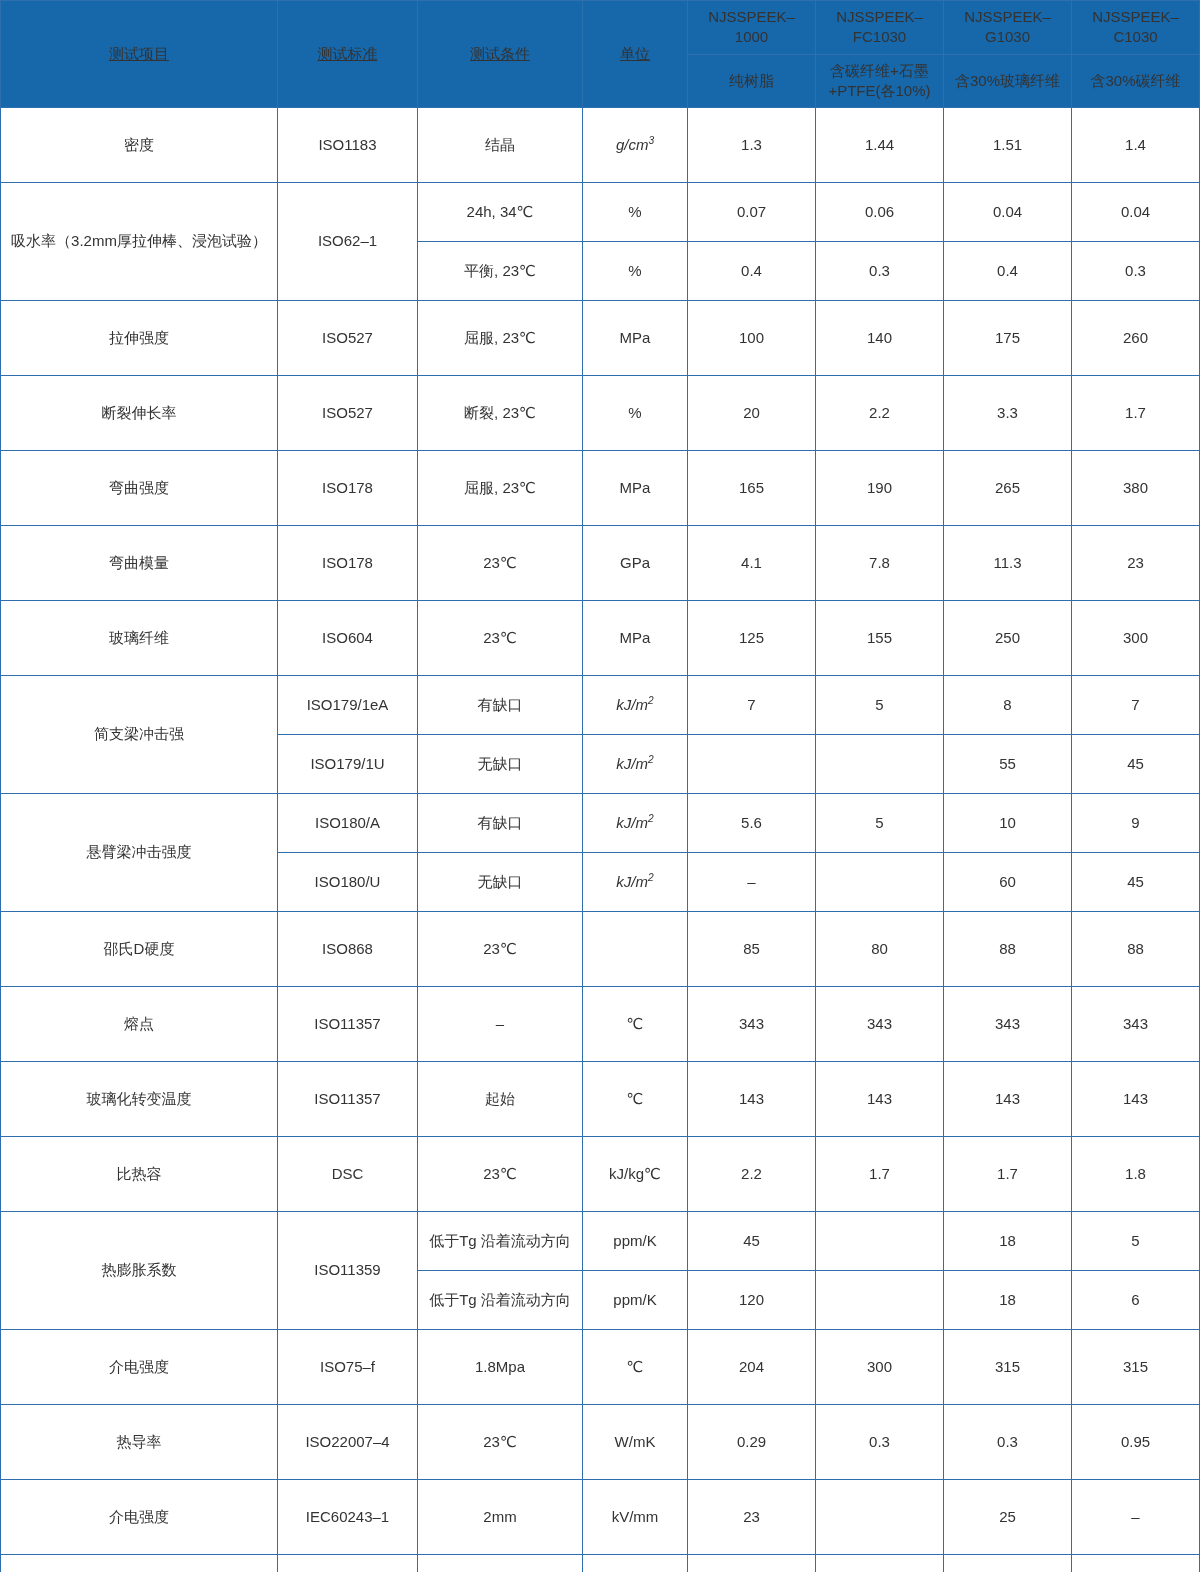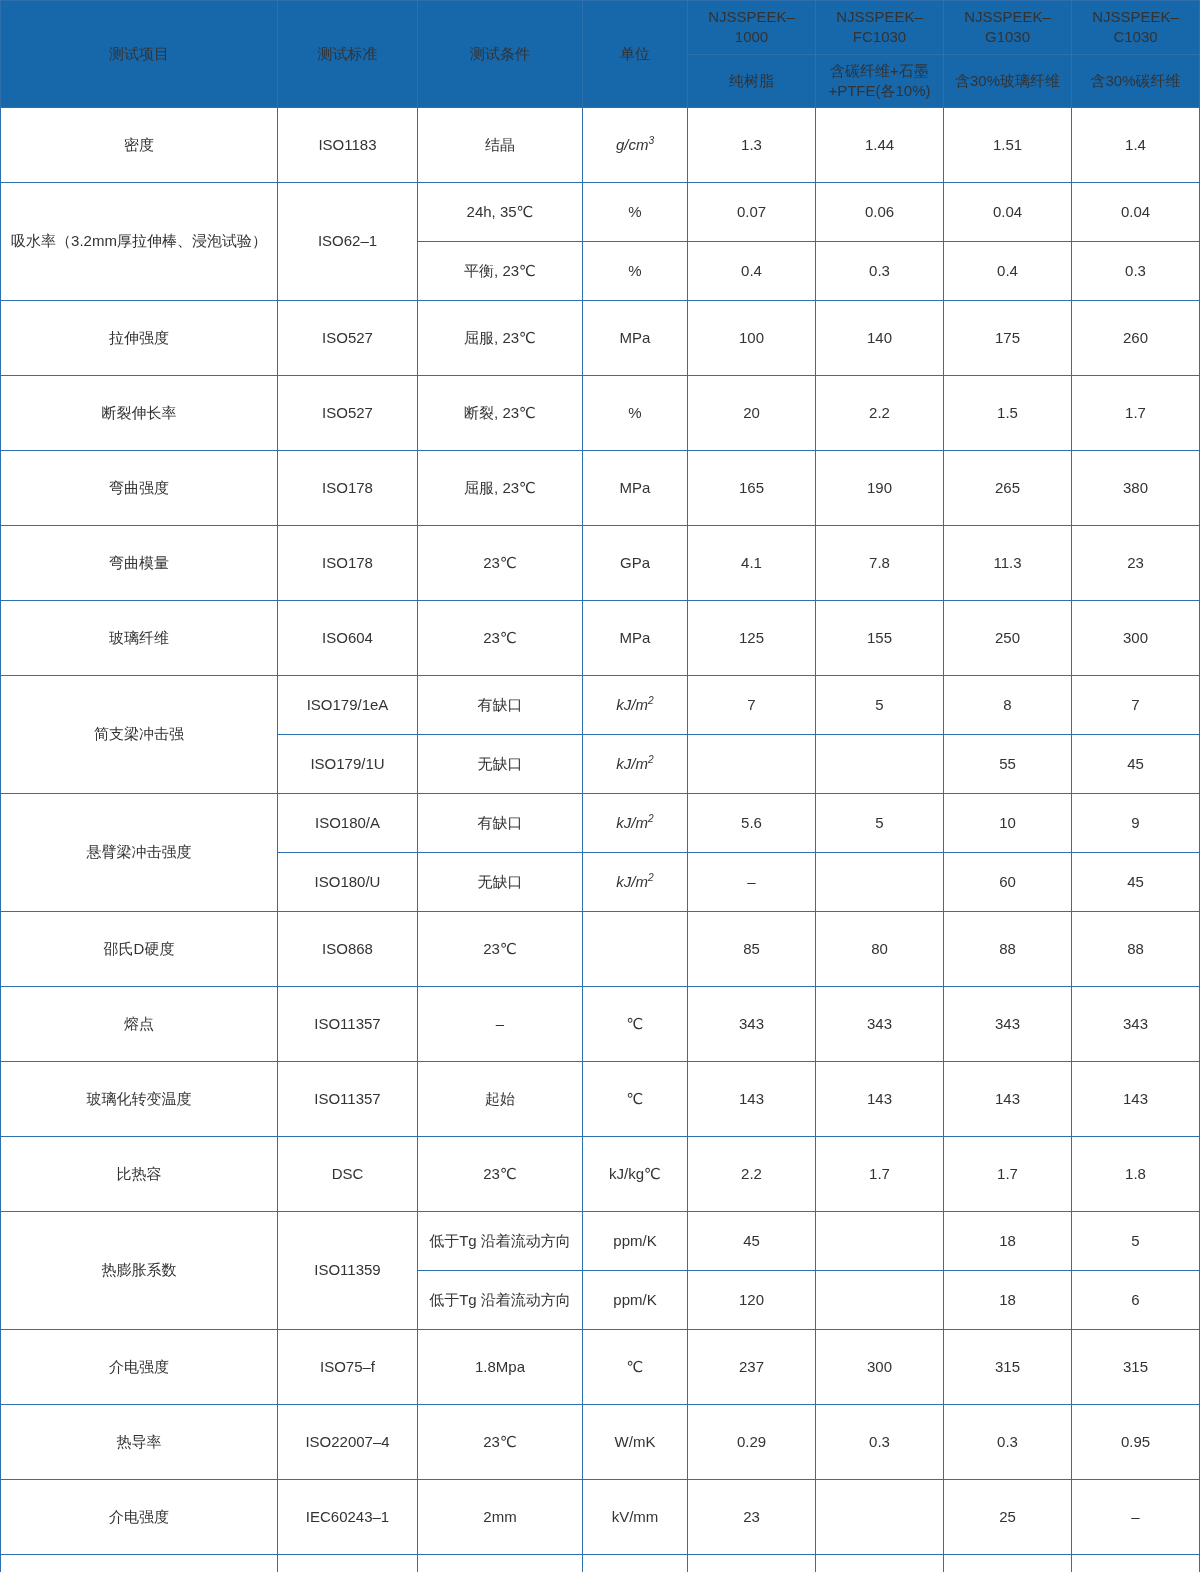--- a/index.html
+++ b/index.html
@@ -33,20 +33,21 @@
     color: #333333;
   }
   thead th {
     background: #1767ab;
     color: #ffffff;
     border-color: #3b7fba;
     font-weight: normal;
   }
   thead th.hdr-main {
     font-size: 17px;
+    text-decoration: underline;
   }
   thead th.hdr-prod {
     font-size: 14px;
     padding: 8px 4px;
     margin-top: 42px;
   }
   thead th.hdr-sub {
     font-size: 13px;
     padding: 8px 4px;
     font-weight: normal;
@@ -127,21 +128,21 @@
         <td class="cond-cell">结晶</td>
         <td class="unit-cell"><span class="nowrap">g/cm<sup>3</sup></span></td>
         <td class="val-cell">1.3</td>
         <td class="val-cell">1.44</td>
         <td class="val-cell">1.51</td>
         <td class="val-cell">1.4</td>
       </tr>
       <tr class="tall">
         <td class="item-cell" rowspan="2">吸水率（3.2mm厚拉伸棒、浸泡试验）</td>
         <td class="std-cell" rowspan="2">ISO62–1</td>
-        <td class="cond-cell">24h, 35℃</td>
+        <td class="cond-cell">24h, 34℃</td>
         <td class="unit-cell">%</td>
         <td class="val-cell">0.07</td>
         <td class="val-cell">0.06</td>
         <td class="val-cell">0.04</td>
         <td class="val-cell">0.04</td>
       </tr>
       <tr class="tall">
         <td class="cond-cell">平衡, 23℃</td>
         <td class="unit-cell">%</td>
         <td class="val-cell">0.4</td>
@@ -159,21 +160,21 @@
         <td class="val-cell">175</td>
         <td class="val-cell">260</td>
       </tr>
       <tr class="xtall">
         <td class="item-cell" rowspan="1">断裂伸长率</td>
         <td class="std-cell" rowspan="1">ISO527</td>
         <td class="cond-cell">断裂, 23℃</td>
         <td class="unit-cell">%</td>
         <td class="val-cell">20</td>
         <td class="val-cell">2.2</td>
-        <td class="val-cell">1.5</td>
+        <td class="val-cell">3.3</td>
         <td class="val-cell">1.7</td>
       </tr>
       <tr class="xtall">
         <td class="item-cell" rowspan="1">弯曲强度</td>
         <td class="std-cell" rowspan="1">ISO178</td>
         <td class="cond-cell">屈服, 23℃</td>
         <td class="unit-cell">MPa</td>
         <td class="val-cell">165</td>
         <td class="val-cell">190</td>
         <td class="val-cell">265</td>
@@ -293,21 +294,21 @@
         <td class="val-cell">120</td>
         <td class="val-cell"></td>
         <td class="val-cell">18</td>
         <td class="val-cell">6</td>
       </tr>
       <tr class="xtall">
         <td class="item-cell" rowspan="1">介电强度</td>
         <td class="std-cell" rowspan="1">ISO75–f</td>
         <td class="cond-cell">1.8Mpa</td>
         <td class="unit-cell">℃</td>
-        <td class="val-cell">237</td>
+        <td class="val-cell">204</td>
         <td class="val-cell">300</td>
         <td class="val-cell">315</td>
         <td class="val-cell">315</td>
       </tr>
       <tr class="xtall">
         <td class="item-cell" rowspan="1">热导率</td>
         <td class="std-cell" rowspan="1">ISO22007–4</td>
         <td class="cond-cell">23℃</td>
         <td class="unit-cell">W/mK</td>
         <td class="val-cell">0.29</td>

